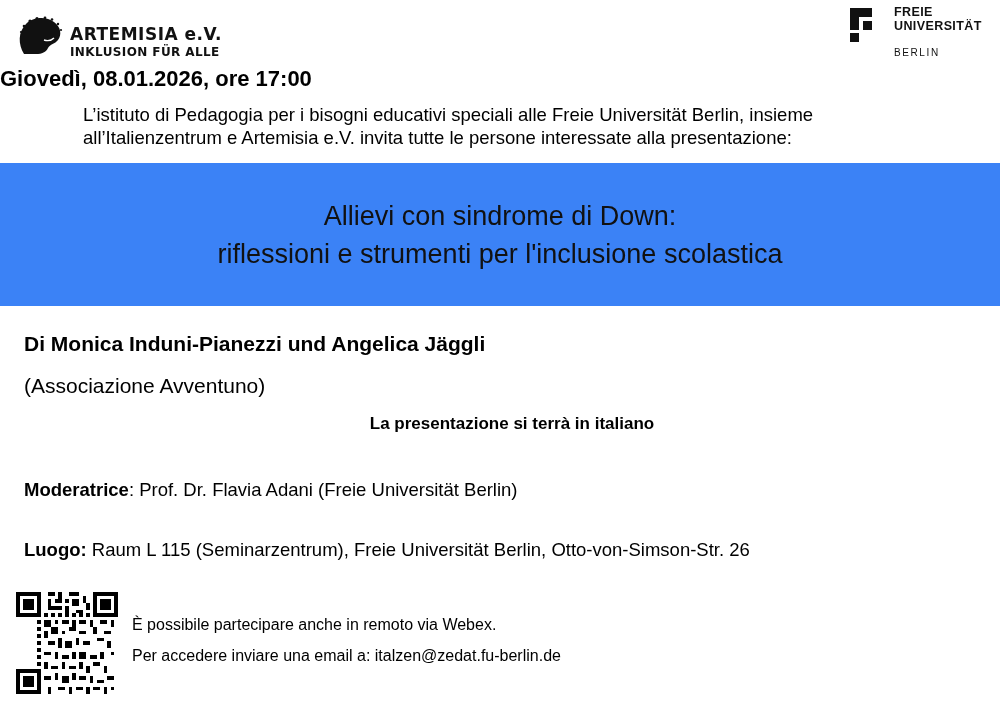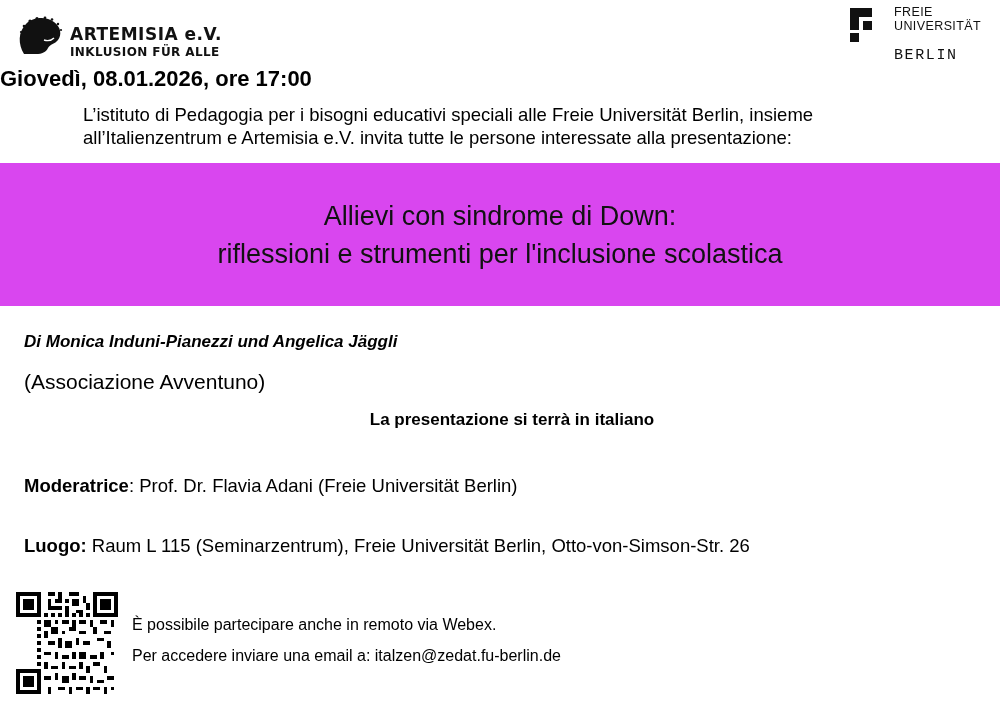--- a/index.html
+++ b/index.html
@@ -84,76 +84,75 @@
     left: 0;
     top: 2px;
     width: 34px;
     height: 34px;
   }
   .logo-fu .fu-lines {
     position: absolute;
     left: 44px;
     top: 0px;
     font-family: "Liberation Sans", sans-serif;
-    font-weight: normal;
+    font-weight: bold;
     font-size: 12.5px;
     line-height: 13.5px;
     letter-spacing: 0.4px;
     color: #111;
     white-space: nowrap;
   }
   .logo-fu .fu-berlin {
     position: absolute;
     left: 44px;
     top: 41px;
-    font-family: Liberation Mono, monospace;
-    font-size: 15px;
+    font-family: Liberation Sans, sans-serif;
+    font-size: 10px;
     letter-spacing: 1.6px;
     color: #111;
   }
 
   
   .date-line {
     font-size: 22px;
     font-weight: bold;
     margin-top: 4px;
   }
   .intro {
     margin: 11px 0 0 83px;
     width: 790px;
     font-size: 18.5px;
     line-height: 23px;
   }
 
   
   .title-band {
     margin-top: 14px;
-    background: #d946ef;
+    background: #3b82f6;
     height: 143px;
     display: flex;
     flex-direction: column;
     align-items: center;
     justify-content: center;
   }
   .title-band .t-line {
     font-size: 27px;
     line-height: 38px;
     text-align: center;
     color: #111;
   }
 
   
   .body-block {
     margin-left: 24px;
     margin-top: 26px;
   }
   .speakers {
-    font-size: 17px;
-    font-weight: bold;
-    font-style: italic;
+    font-size: 21px;
+    font-weight: bold;
   }
   .assoc {
     margin-top: 18px;
     font-size: 21px;
   }
   .lang-note {
     margin-top: 16px;
     font-size: 17px;
     font-weight: bold;
     text-align: center;

